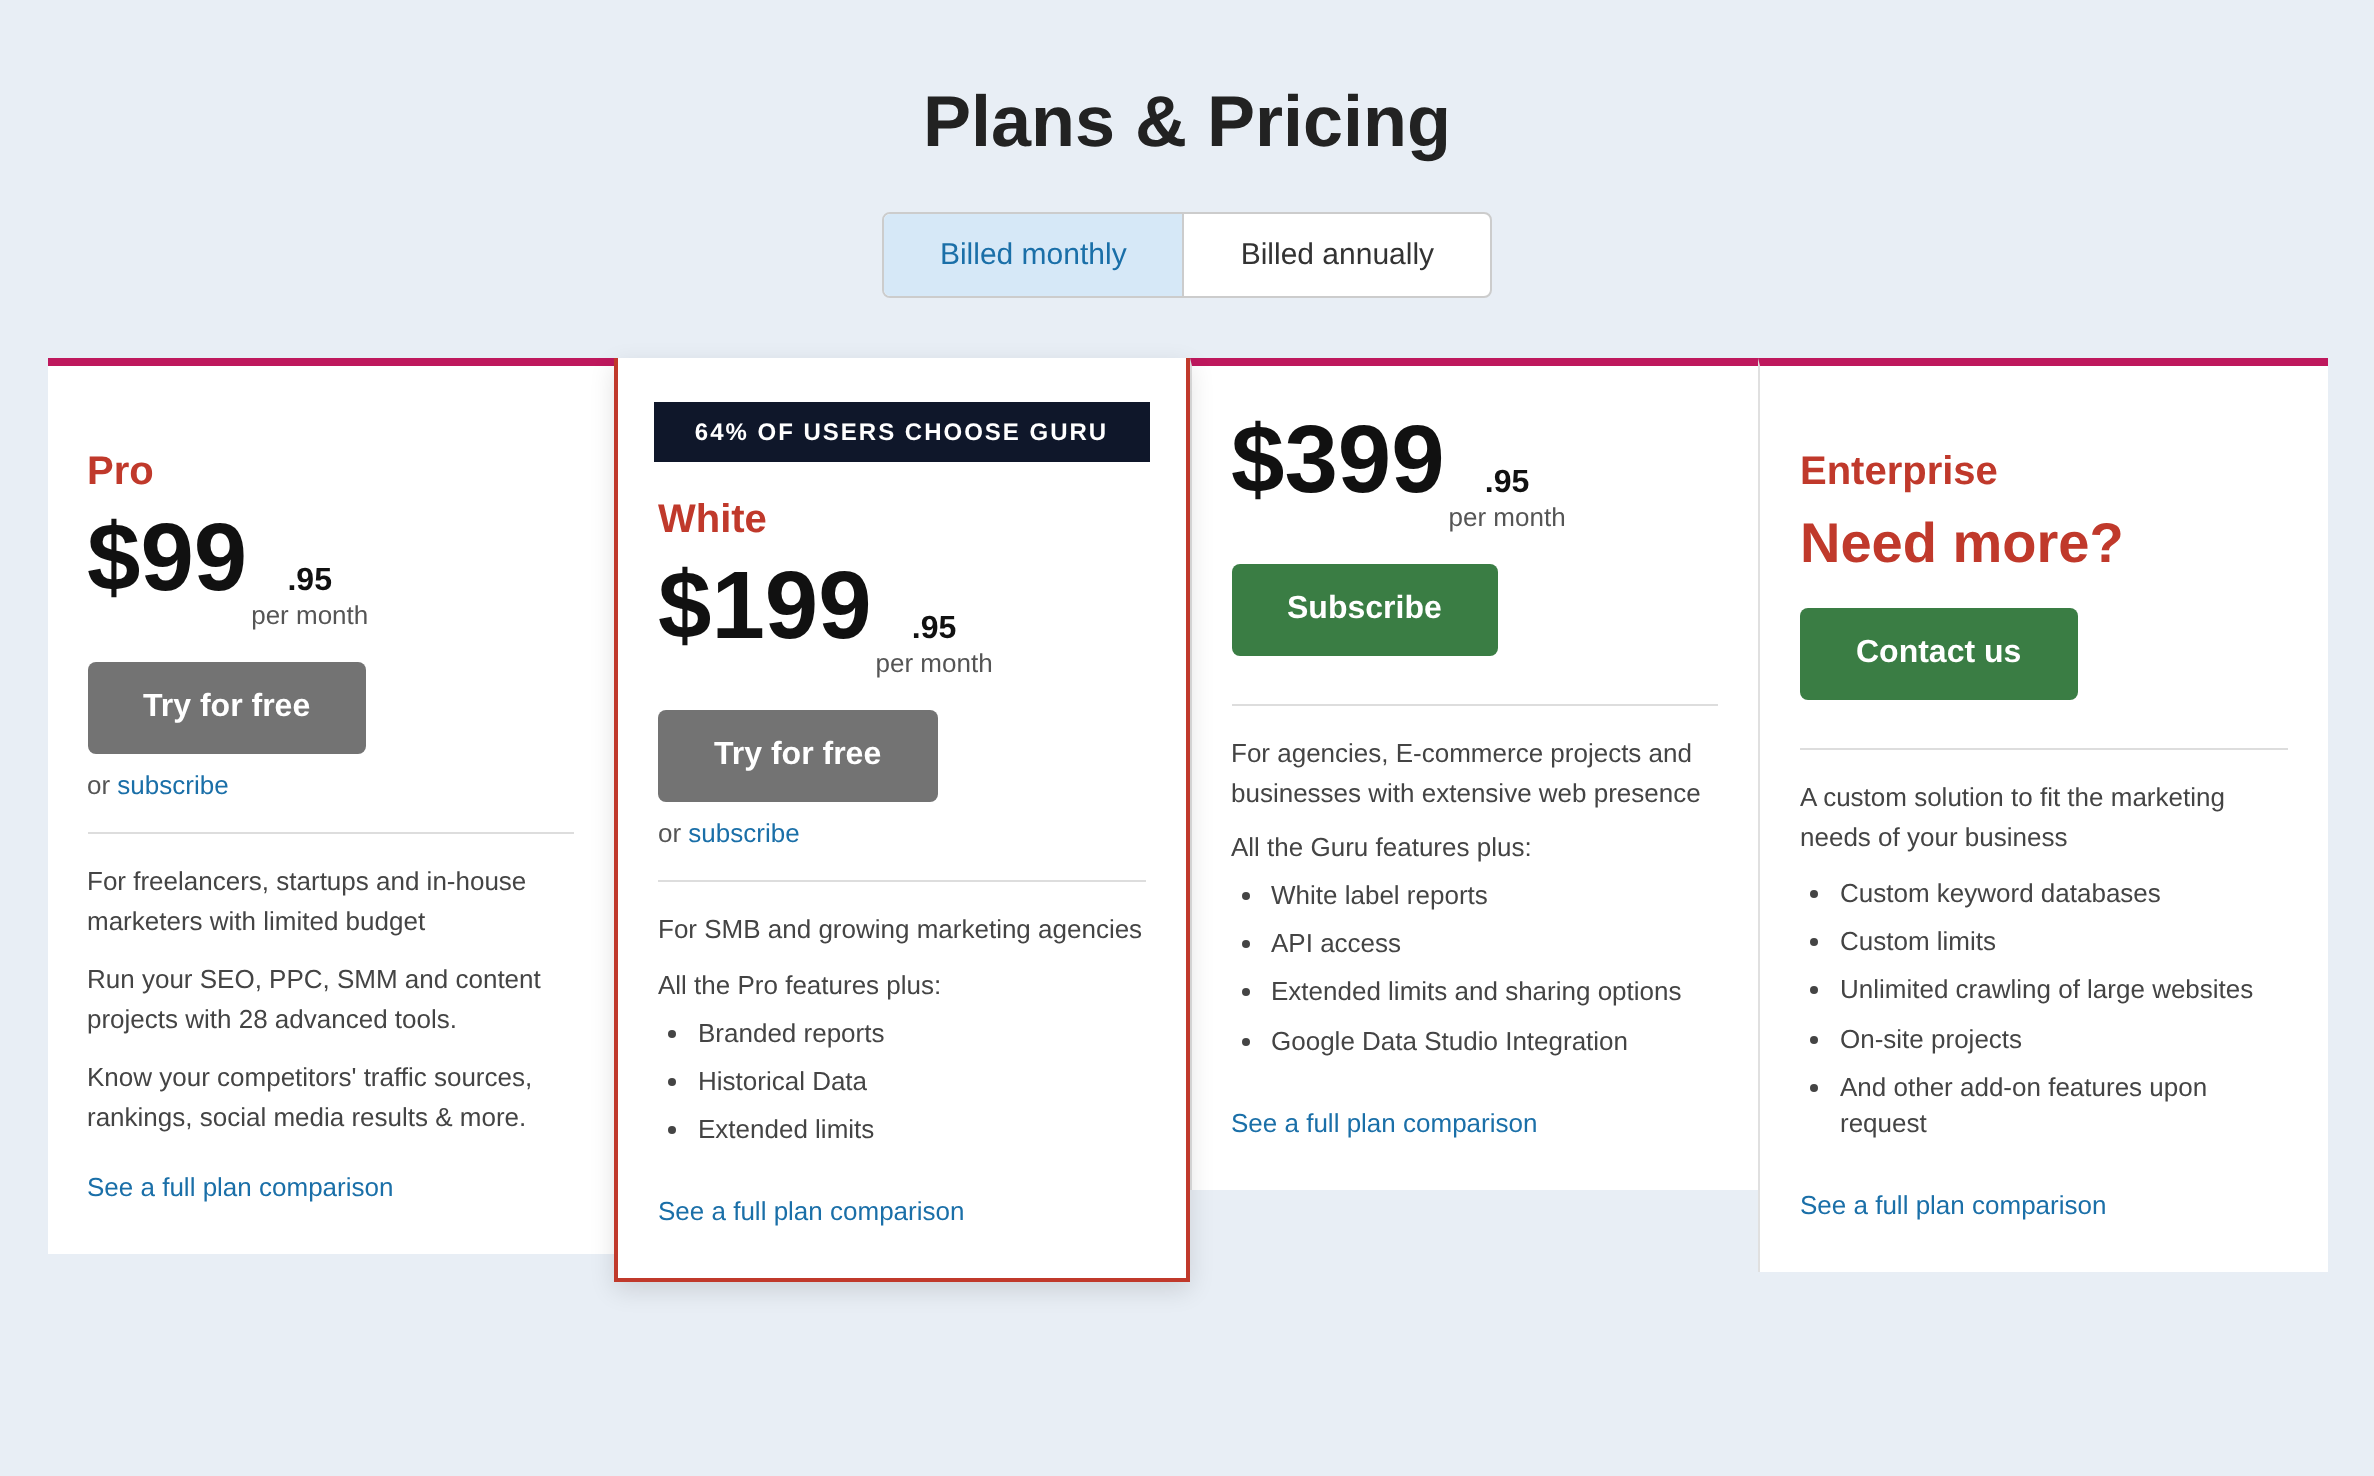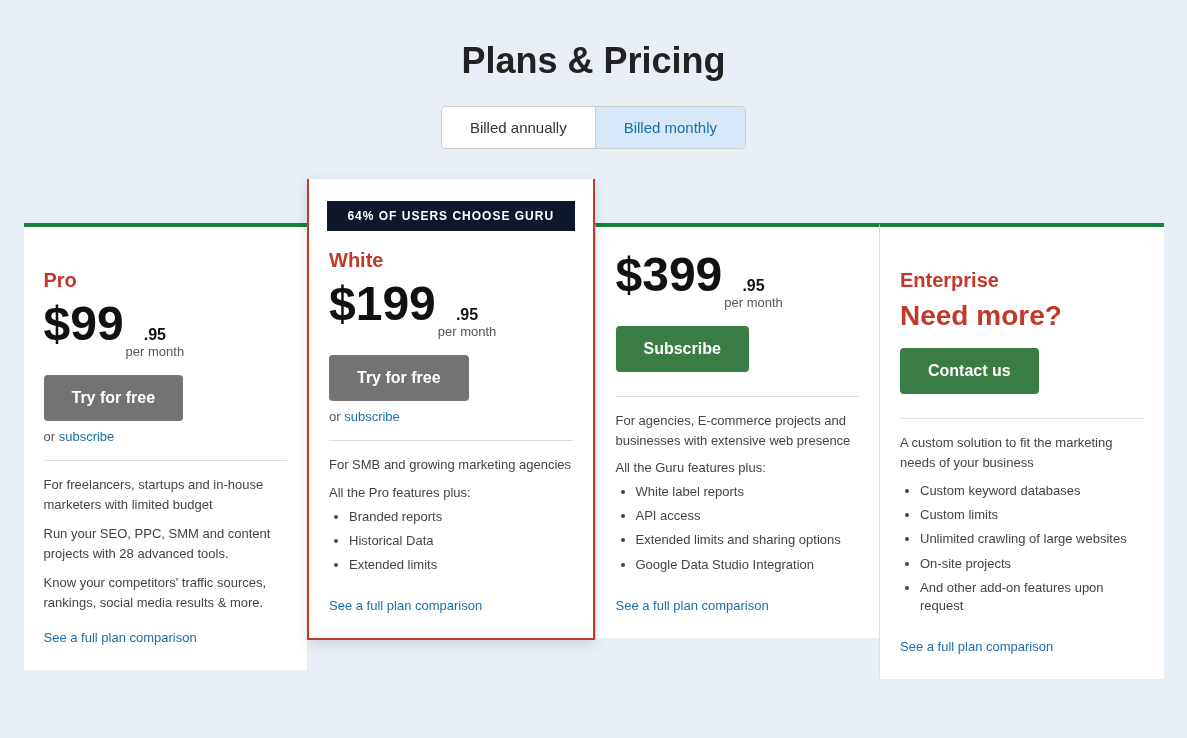--- a/index.html
+++ b/index.html
@@ -46,24 +46,23 @@
     .plans-container {
       display: flex;
       width: 100%;
       max-width: 1140px;
       gap: 0;
       align-items: flex-start;
     }
     .plan-card {
       flex: 1;
       background: #fff;
-      border-top: 4px solid #15803d;
+      border-top: 4px solid #be185d;
       padding: 24px 20px;
       position: relative;
-      margin-top: 44px;
     }
     .plan-card + .plan-card {
       border-left: 1px solid #e0e0e0;
     }
     .plan-card.guru {
       border: 2px solid #c0392b;
       border-top: none;
       margin-top: 0;
       z-index: 2;
       box-shadow: 0 4px 12px rgba(0,0,0,0.12);
@@ -202,22 +201,22 @@
       margin-bottom: 10px;
       line-height: 1.5;
     }
   </style>
 </head>
 <body>
 
 <h1 class="page-title">Plans &amp; Pricing</h1>
 
 <div class="billing-toggle">
+  <button class="billing-option active">Billed monthly</button>
   <button class="billing-option">Billed annually</button>
-  <button class="billing-option active">Billed monthly</button>
 </div>
 
 <div class="plans-container">
 
   <div class="plan-card">
     <div class="plan-name">Pro</div>
     <div class="plan-price-row">
       <span class="price-dollar">$99</span>
       <div class="price-cents-month">
         <span class="price-cents">.95</span>

